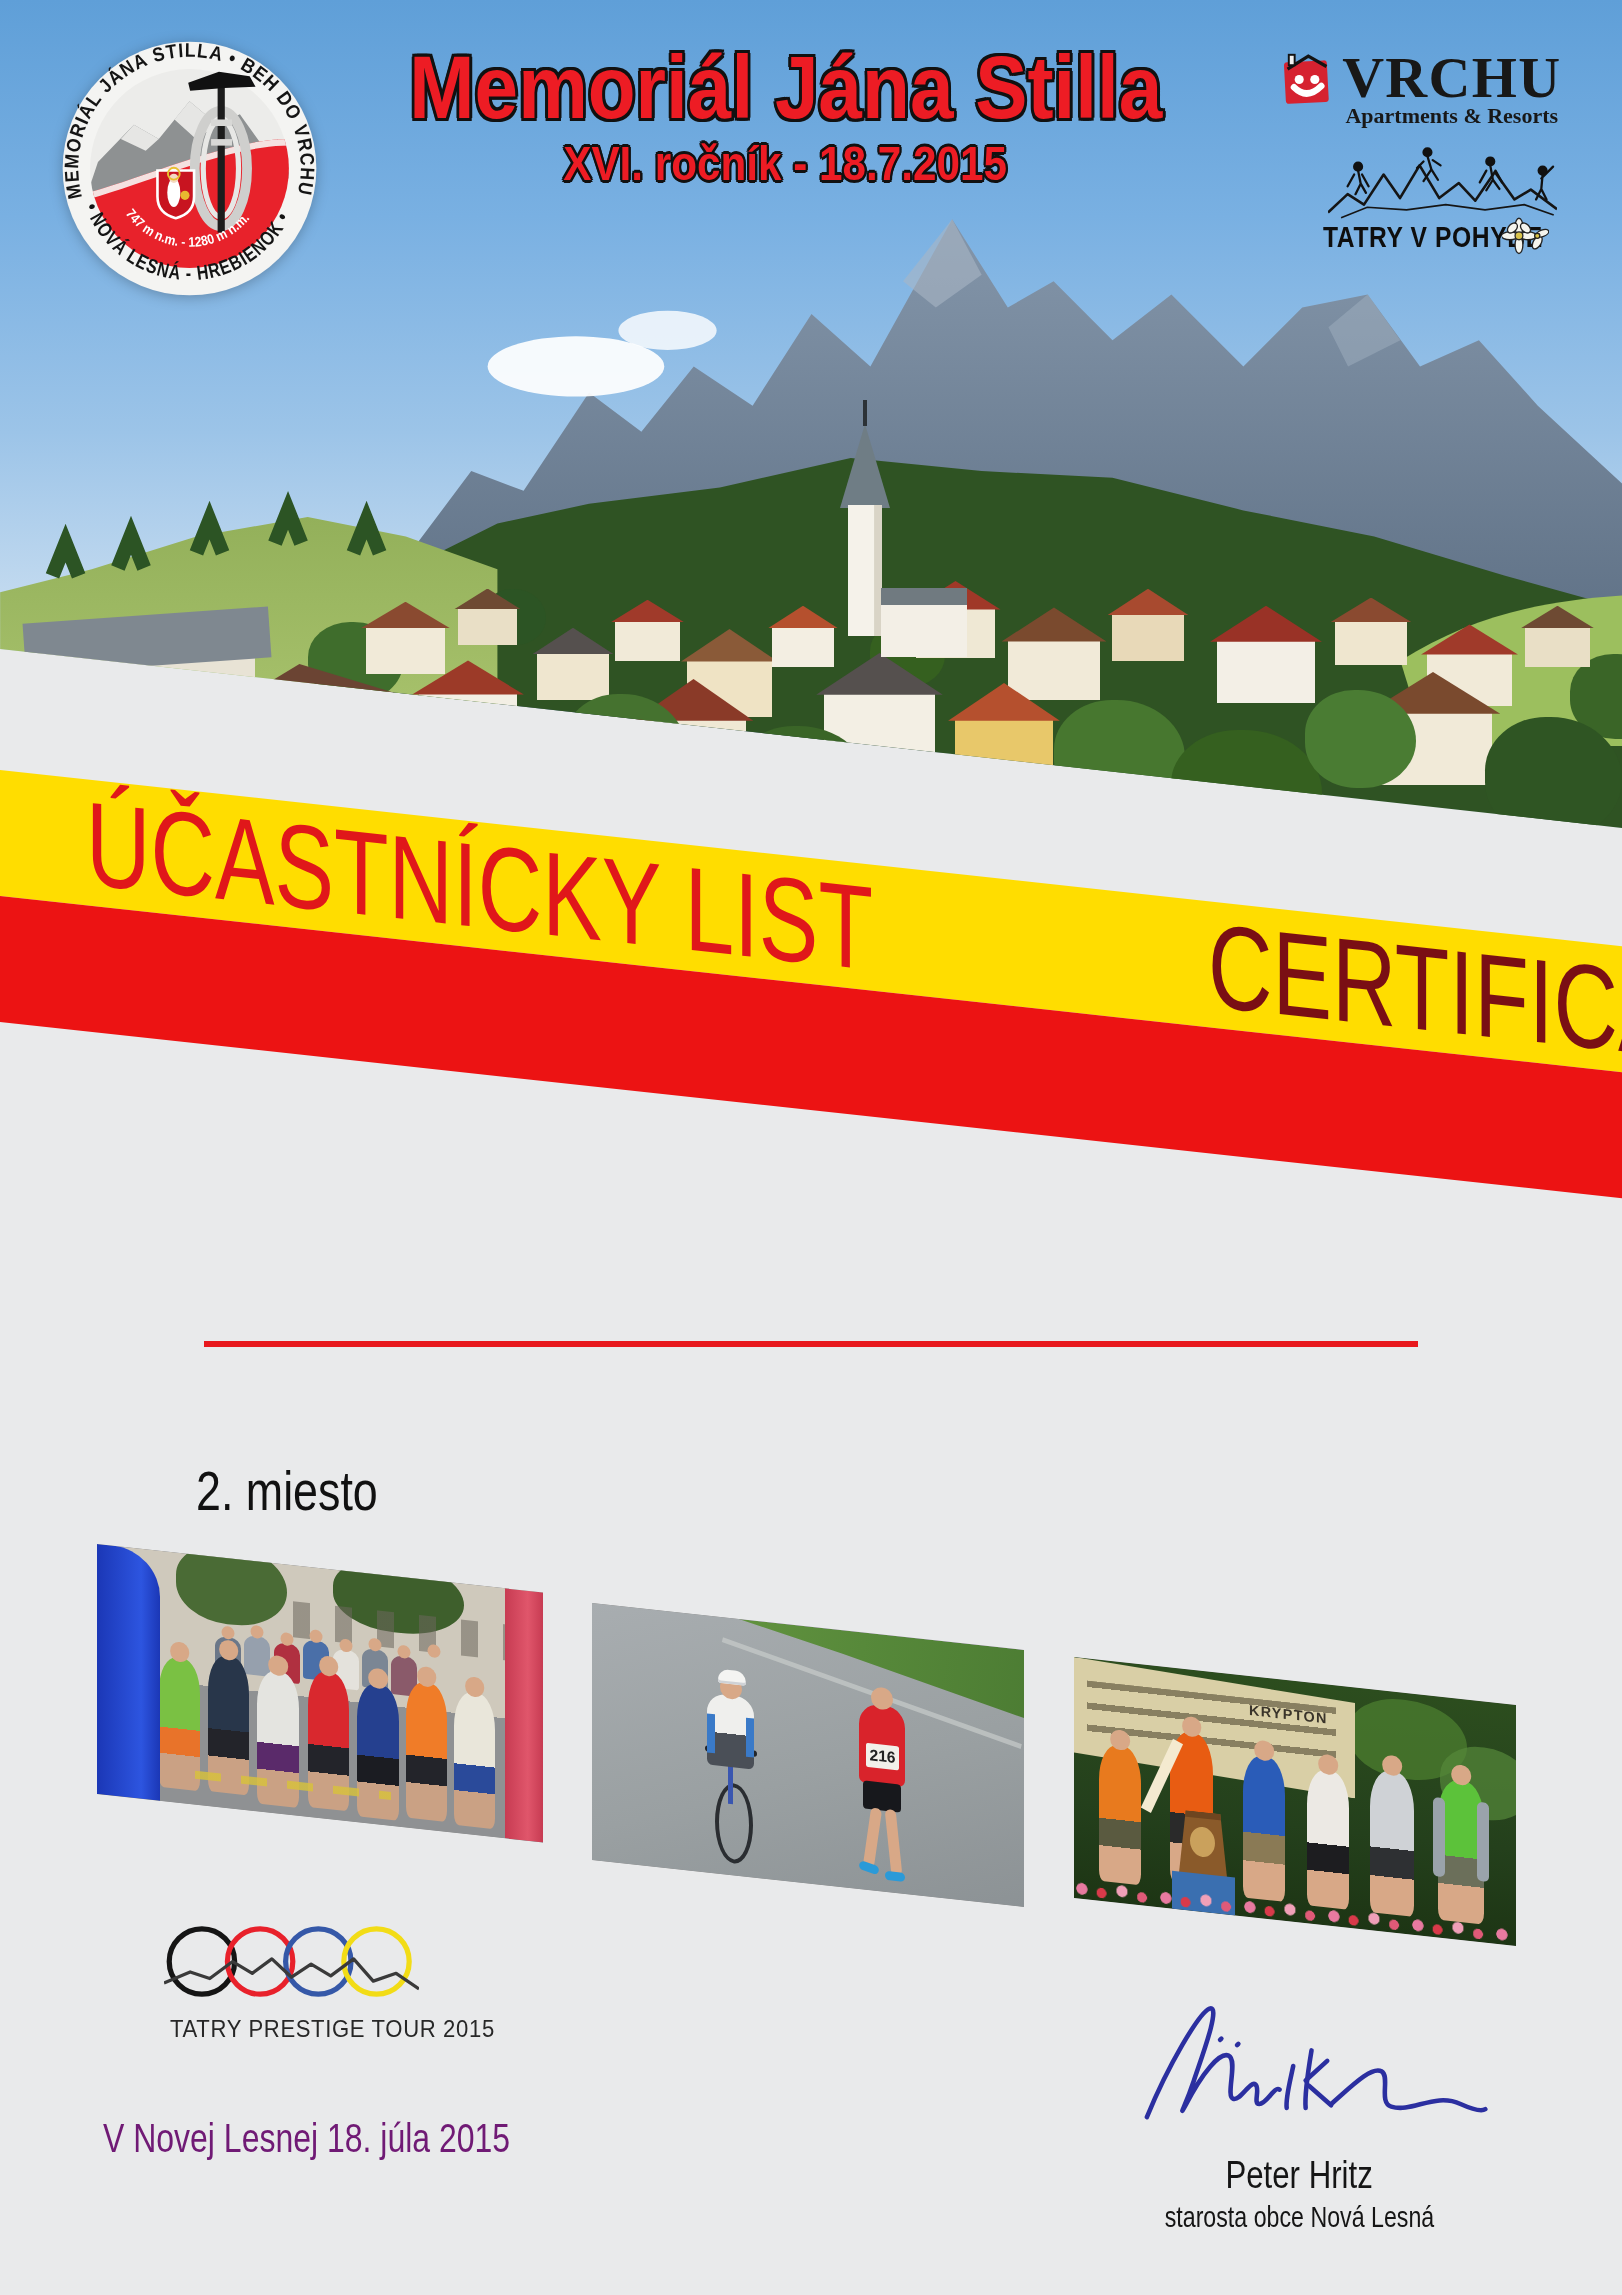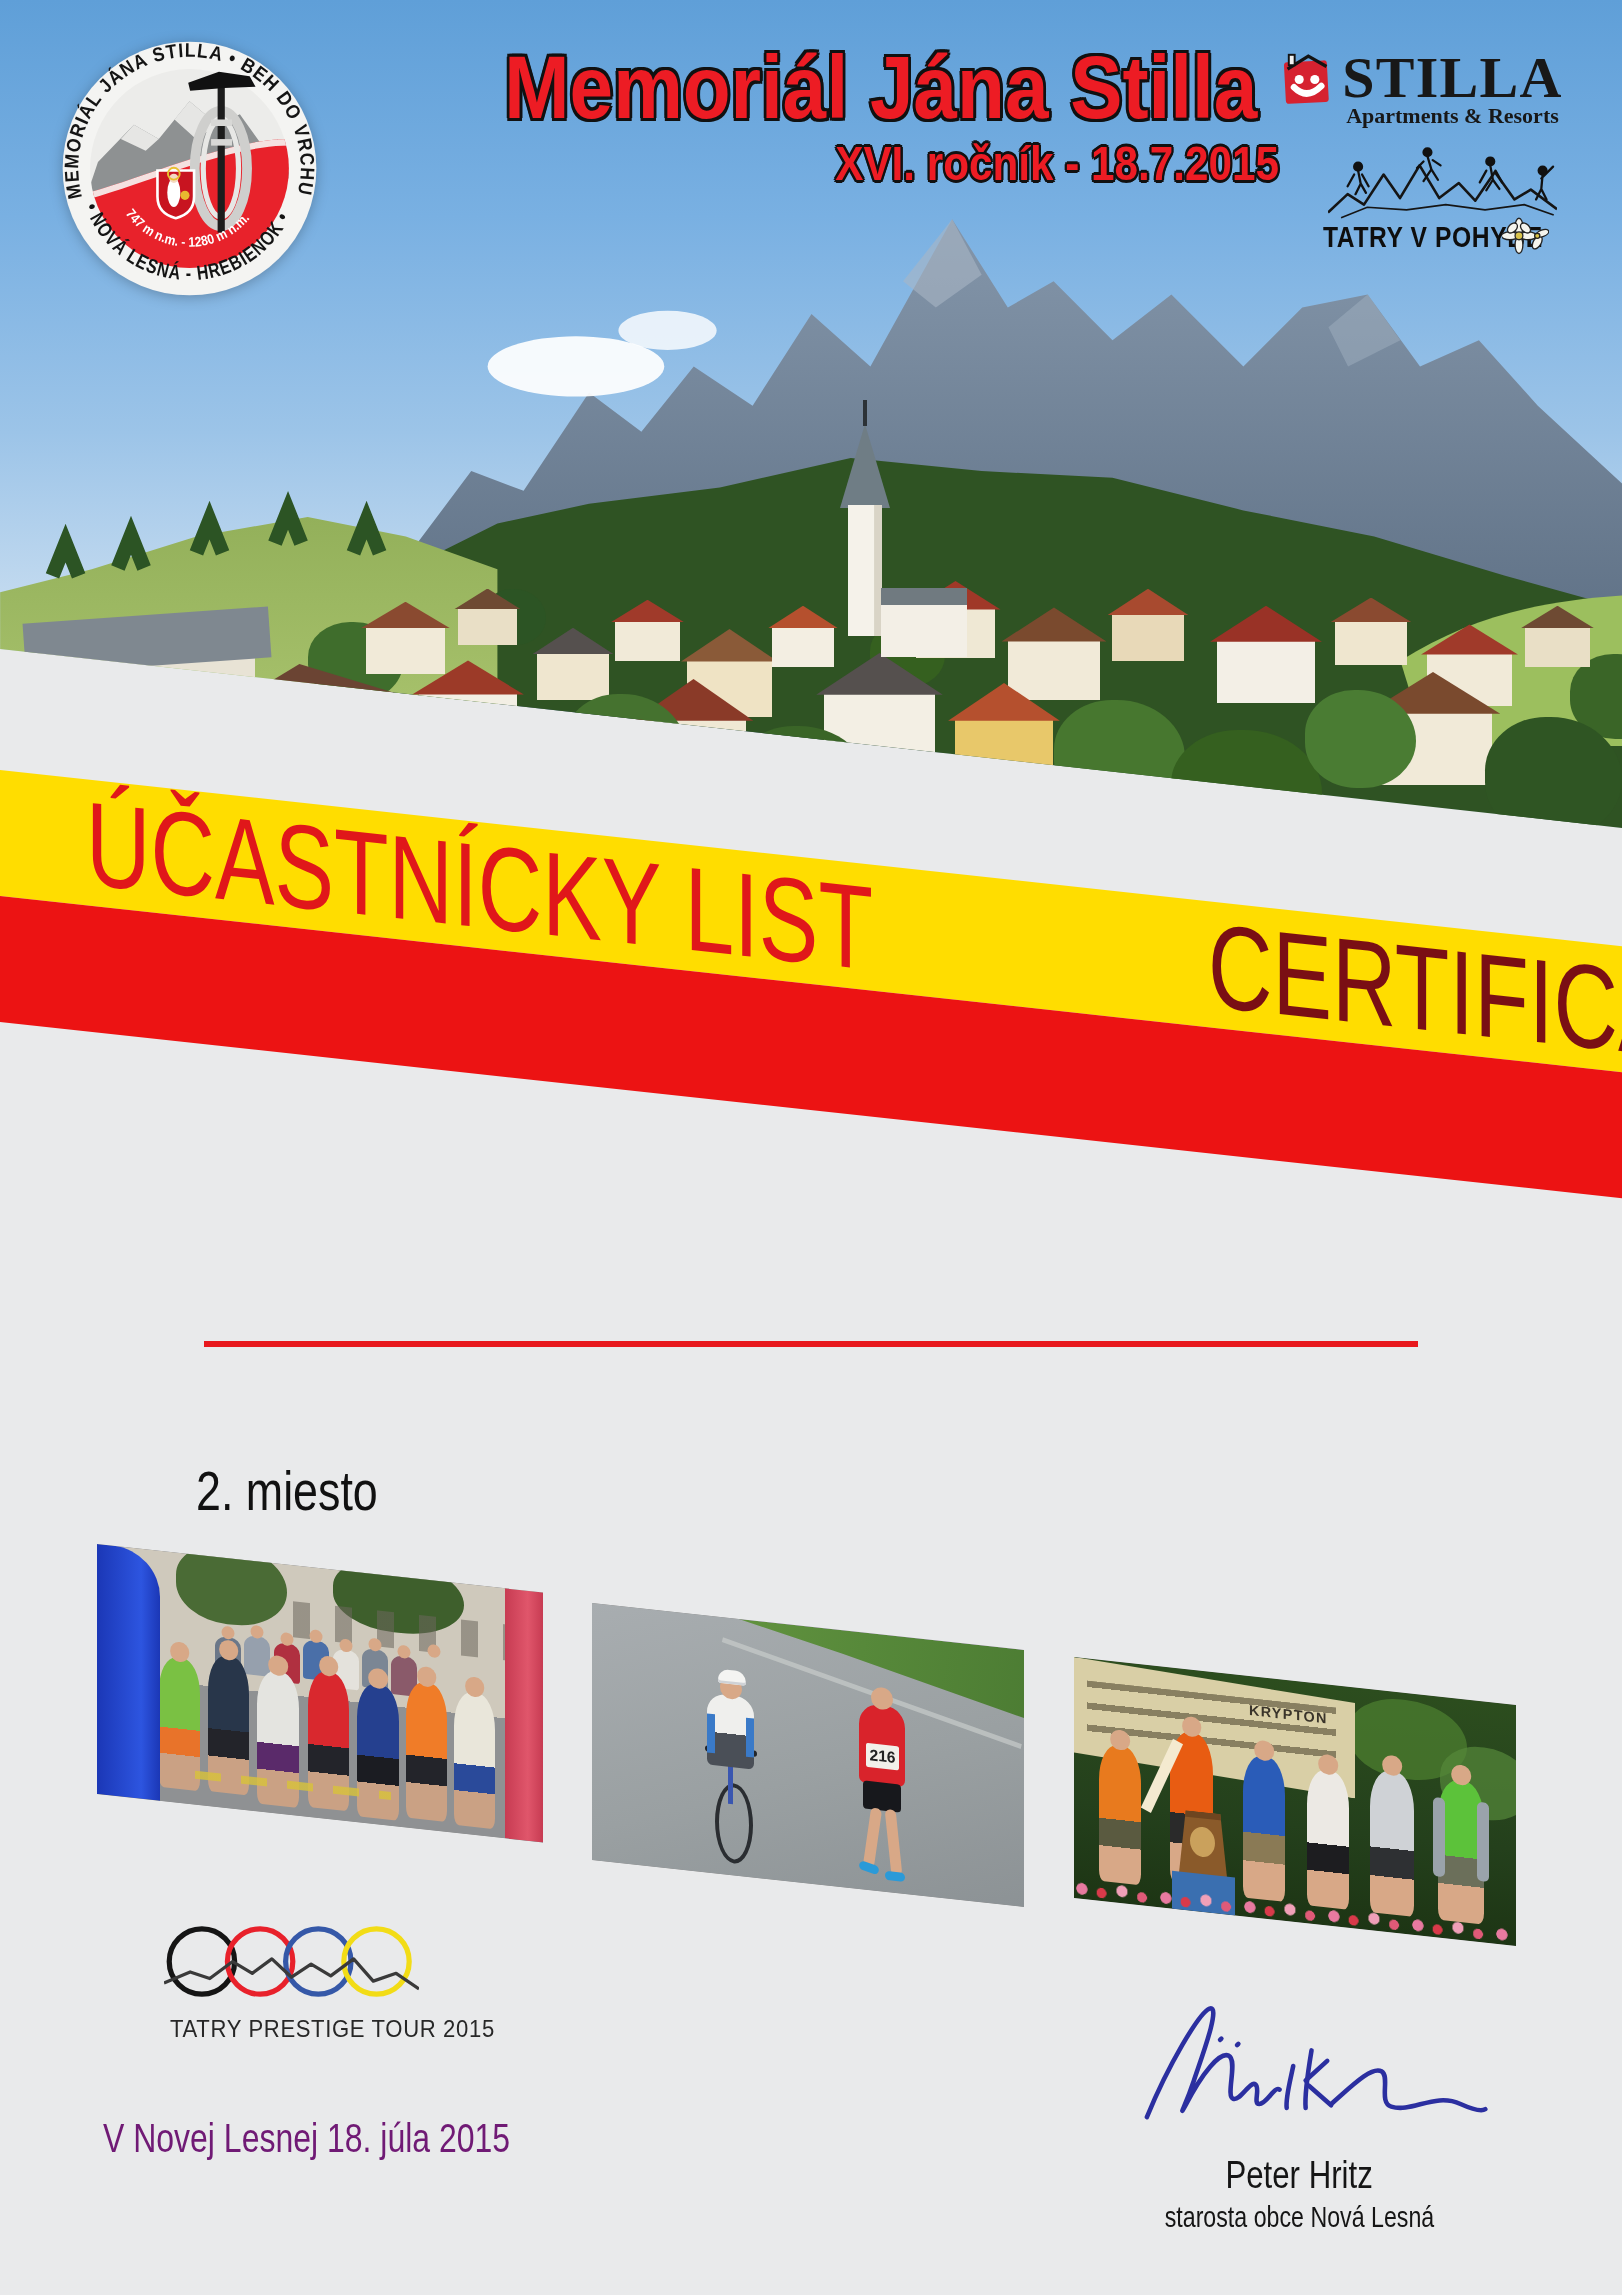--- a/index.html
+++ b/index.html
@@ -17,21 +17,21 @@
   
   .hero{position:absolute;left:0;top:0;width:1623px;height:831px;
         clip-path:polygon(0 0,100% 0,100% 828px,0 649px);overflow:hidden;}
   .sky{position:absolute;inset:0;background:linear-gradient(180deg,#5f9fd8 0%,#79b0e2 26%,#9cc4e8 52%,#c6dcf0 74%,#e0ebf5 100%);}
   .house{position:absolute;background:var(--wall);}
   .house::before{content:"";position:absolute;left:-7%;right:-7%;bottom:99%;height:58%;
         background:var(--roof);clip-path:polygon(0 100%,50% 0,100% 100%);}
   .blob{position:absolute;border-radius:46% 54% 50% 48%;background:var(--col);}
 
   
-  .title-wrap{position:absolute;left:262px;top:41px;width:1047px;text-align:right;}
+  .title-wrap{position:absolute;left:262px;top:41px;width:1047px;text-align:center;}
   .big-title{font-weight:bold;font-size:89px;line-height:1.05;color:var(--c-title_red);
      text-shadow:-3.3px 0 0 #111,3.3px 0 0 #111,0 -3.3px 0 #111,0 3.3px 0 #111,
                  -2.6px -2.6px 0 #111,2.6px -2.6px 0 #111,-2.6px 2.6px 0 #111,2.6px 2.6px 0 #111;}
   .sub-title{font-weight:bold;font-size:48px;margin-top:2px;color:var(--c-title_red);
      text-shadow:-2.6px 0 0 #111,2.6px 0 0 #111,0 -2.6px 0 #111,0 2.6px 0 #111,
                  -2px -2px 0 #111,2px -2px 0 #111,-2px 2px 0 #111,2px 2px 0 #111;}
   .aplend-name{font-family:"Liberation Serif",serif;font-weight:bold;font-size:58px;letter-spacing:1.3px;color:#181818;line-height:51px;}
   .aplend-tag{font-family:"Liberation Serif",serif;font-weight:bold;font-size:22px;color:#181818;text-align:center;}
   .tatry-text{font-weight:bold;font-size:29px;color:#0e0e0e;letter-spacing:0.7px;}
 
@@ -184,21 +184,21 @@
   <div class="abs" style="left:1281px;top:52px;display:flex;align-items:flex-start;gap:9.2px;">
     <svg width="52" height="55" viewBox="0 0 80 84">
       <rect x="6" y="14" width="66" height="64" rx="5" fill="#d62230" transform="rotate(-3 39 46)"></rect>
       <path d="M10,26 L42,6 L70,22" fill="none" stroke="#131313" stroke-width="5"></path>
       <rect x="12" y="4" width="9" height="16" fill="#f2f2f2" stroke="#131313" stroke-width="3"></rect>
       <circle cx="28" cy="42" r="7" fill="#ffffff"></circle>
       <circle cx="52" cy="42" r="7" fill="#ffffff"></circle>
       <path d="M20,54 Q40,74 62,52" fill="none" stroke="#ffffff" stroke-width="10" stroke-linecap="round"></path>
     </svg>
     <div>
-      <div class="aplend-name">STILLA</div>
+      <div class="aplend-name">VRCHU</div>
       <div class="aplend-tag">Apartments &amp; Resorts</div>
     </div>
   </div>
 
   <svg class="abs" style="left:1328px;top:147px" width="229" height="76" viewBox="0 0 350 116">
     <path d="M0,100 L30,72 L55,88 L85,42 L110,78 L140,28 L170,78 L200,55 L225,82 L255,38 L285,80 L310,65 L350,95" fill="none" stroke="#151515" stroke-width="4" stroke-linejoin="round"></path>
     <path d="M20,108 L60,92 L120,96 L180,88 L240,96 L300,88 L345,104" fill="none" stroke="#151515" stroke-width="2.5"></path>
     <g stroke="#111" stroke-width="3.5" stroke-linecap="round" fill="#111">
       <circle cx="46" cy="30" r="6"></circle>
         <path d="M46,36 L50,56 M50,56 L42,72 M50,56 L58,70 M40,42 L30,60 M52,42 L62,60"></path>

